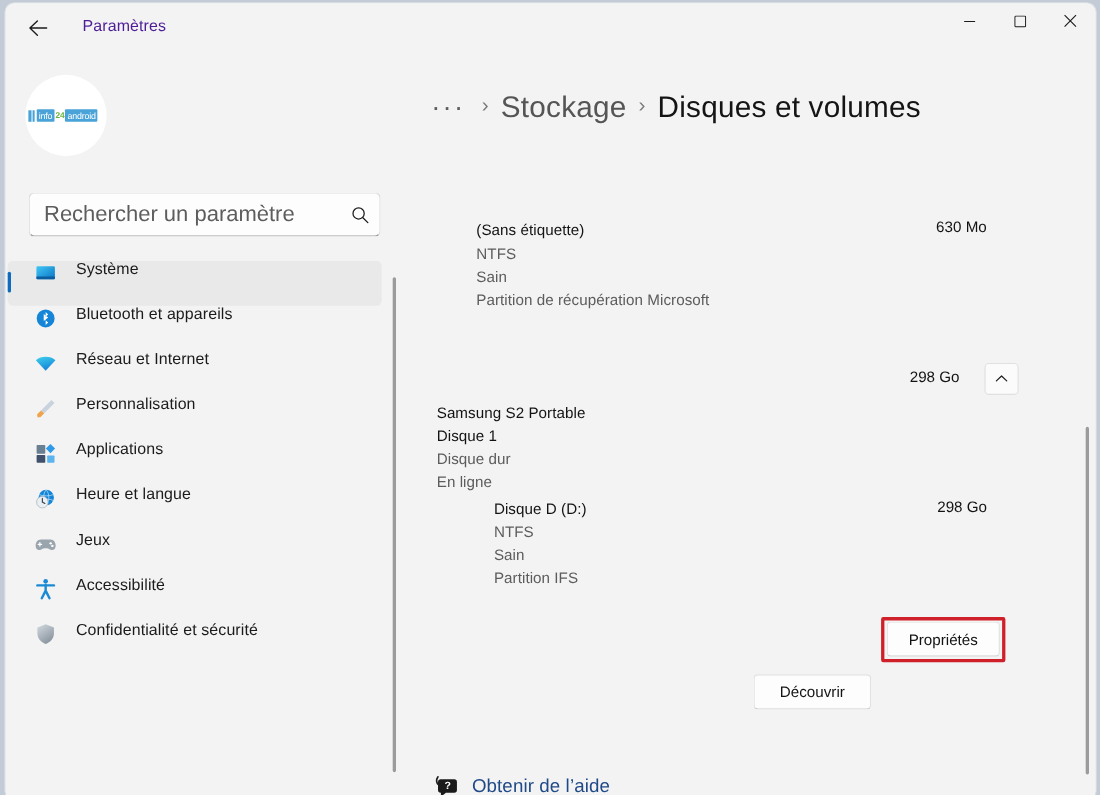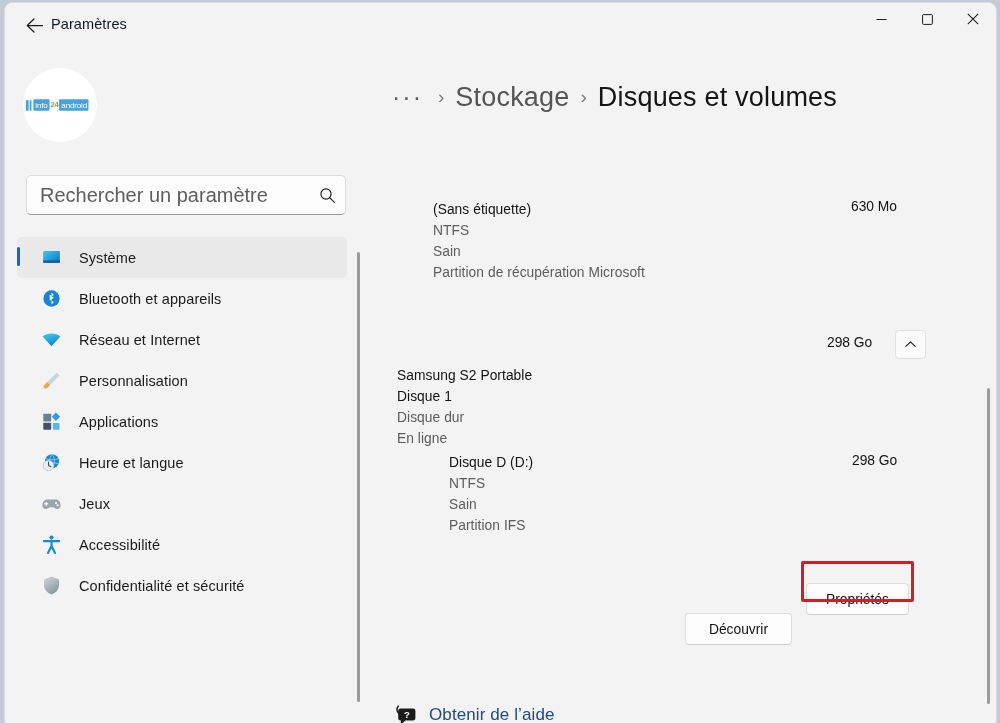--- a/index.html
+++ b/index.html
@@ -28,22 +28,22 @@
     background: #f3f3f3;
   }
   #back-btn {
     position: absolute; left: 12px; top: 6px;
     width: 34px; height: 32px;
     display: flex; align-items: center; justify-content: center;
     border-radius: 5px; cursor: pointer;
   }
   #back-btn svg { display: block; }
   #app-title {
-    position: absolute; left: 46px; top: 13px;
-    font-size: 14.5px; color: #0f172a;
+    position: absolute; left: 70px; top: 13px;
+    font-size: 14.5px; color: #4c1d95;
     letter-spacing: .1px;
     white-space: nowrap;
   }
   .wincontrol {
     position: absolute; top: 0;
     width: 46px; height: 32px;
     display: flex; align-items: center; justify-content: center;
     cursor: pointer;
   }
   #btn-min { right: 92px; }
@@ -101,23 +101,23 @@
   #search-input::placeholder { color: #5d5d5d; }
   #search-icon { width: 36px; display: flex; align-items: center; justify-content: center; }
 
   #nav {
     position: absolute; left: 0; top: 190px;
     right: 0; bottom: 0;
     overflow: hidden;
   }
   .nav-item {
     position: relative;
-    margin: 0 16px 0 12px;
+    margin: 0 16px 0 2px;
     height: 41px;
-    display: flex; align-items: center;
+    display: flex; 
     border-radius: 5px;
     cursor: pointer;
     padding-left: 23px;
   }
   .nav-item.active { background: #e9e9e9; }
   .nav-item.active::before {
     content: ""; position: absolute;
     left: 0px; top: 10px;
     width: 3px; height: 19px;
     background: #0f6cbd; border-radius: 2px;
@@ -195,21 +195,21 @@
     background: #fdfdfd;
     border: 1px solid #dedede;
     border-bottom-color: #cfcfcf;
     border-radius: 4px;
     display: flex; align-items: center; justify-content: center;
     font-size: 13.8px; color: #131313;
     cursor: pointer;
     padding: 0 14px;
   }
   #btn-decouvrir { left: 322px; top: 518px; width: 107px; margin-top: 48px; }
-  #btn-proprietes { left: 443px; top: 536px; width: 103px; }
+  #btn-proprietes { left: 443px; top: 518px; width: 103px; }
 
   #highlight-box {
     position: absolute;
     left: 438px; top: 514px;
     width: 113px; height: 41px;
     border: 3px solid #cf2029;
     border-radius: 2px;
     pointer-events: none;
   }
 

